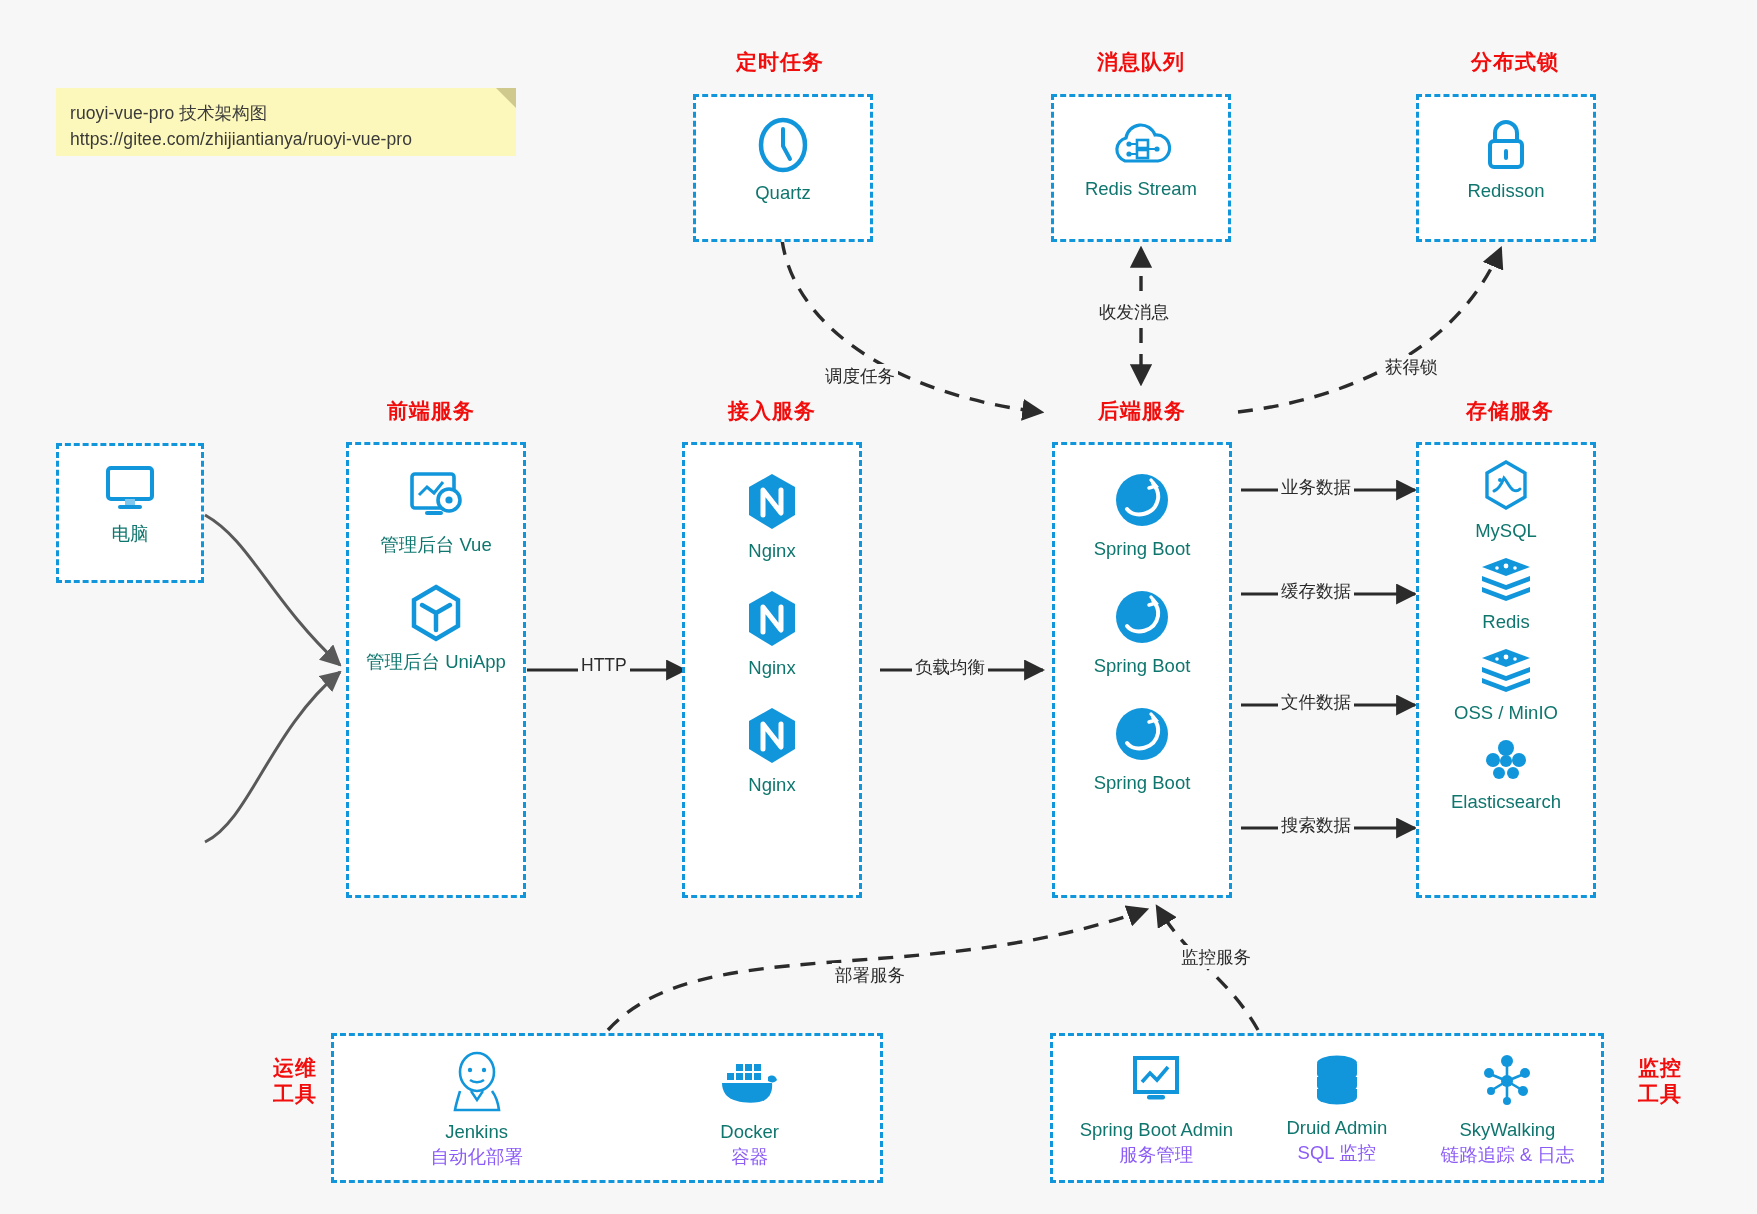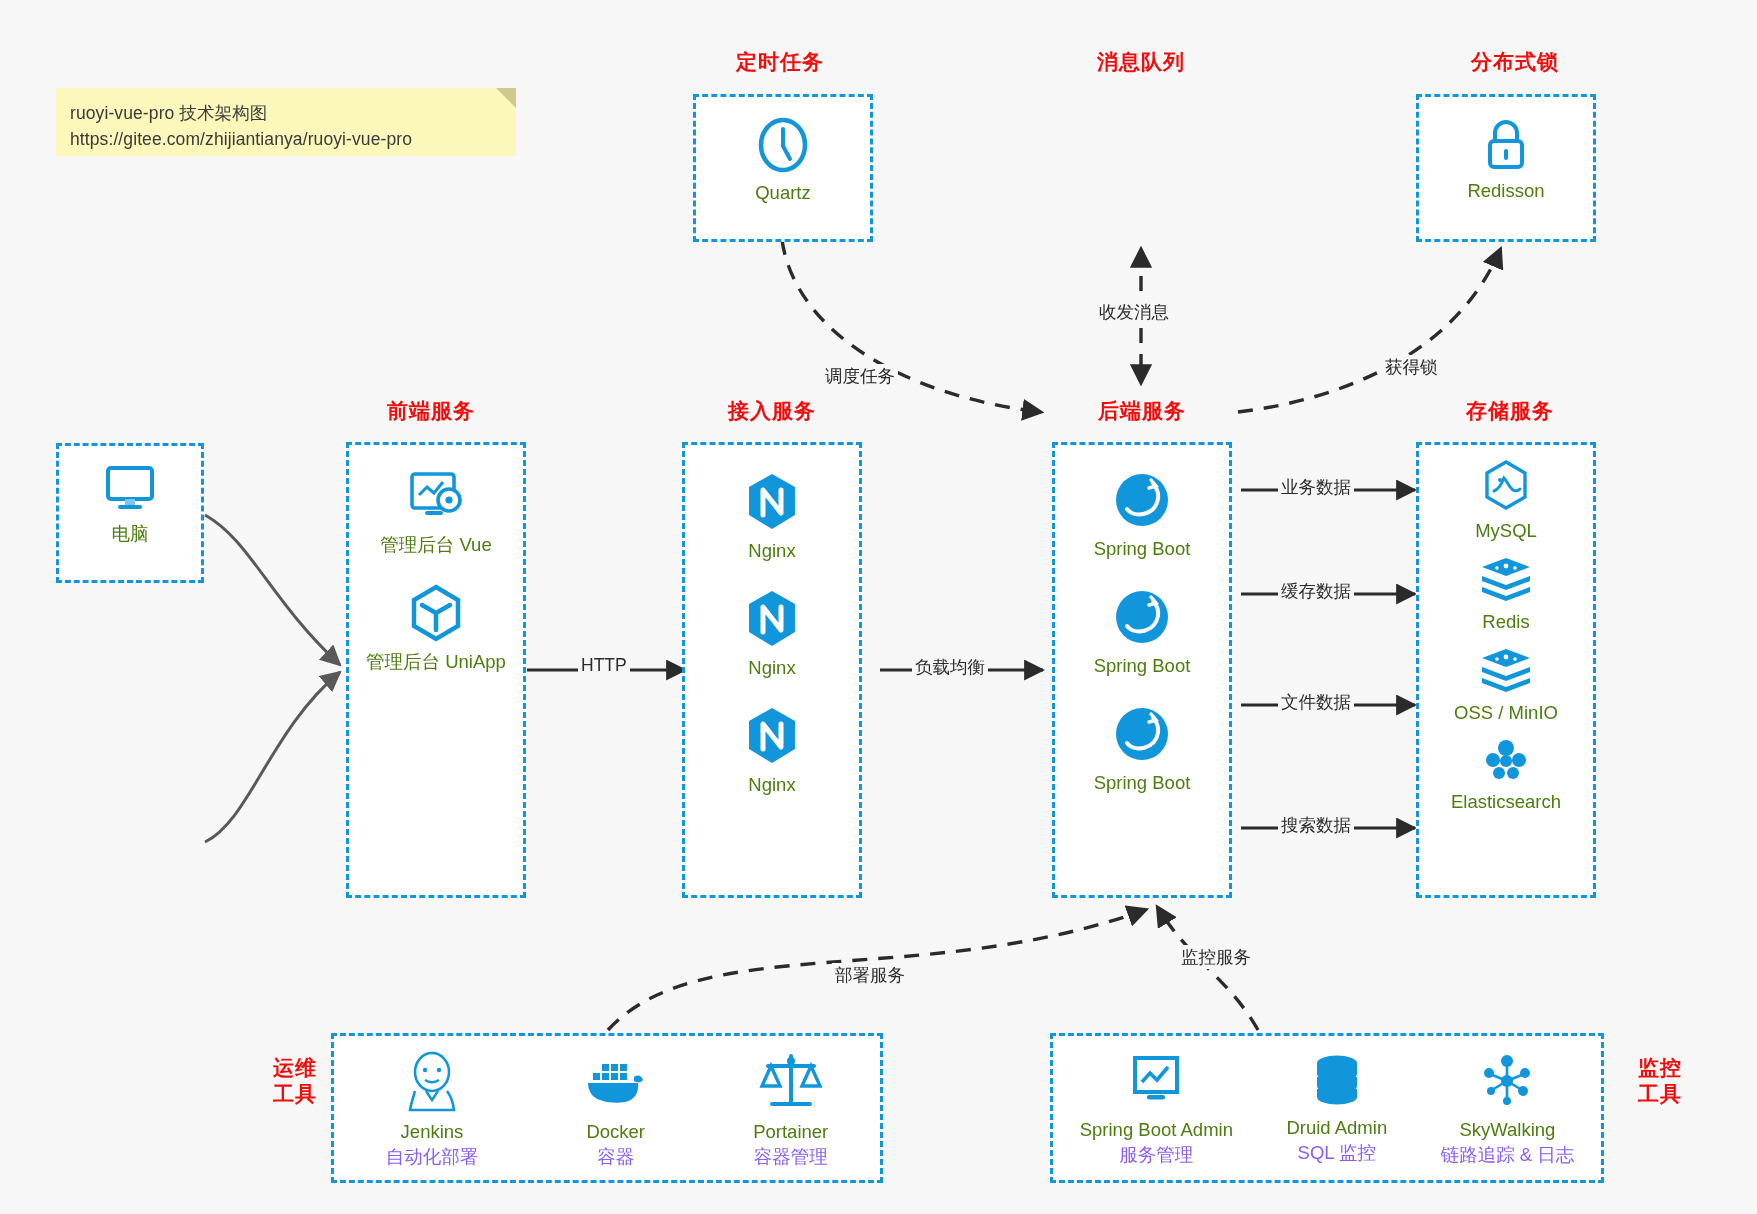--- a/index.html
+++ b/index.html
@@ -61,21 +61,21 @@
 
   
   .node {
     display: flex;
     flex-direction: column;
     align-items: center;
     justify-content: flex-start;
   }
   .node .cap {
     font-size: 18.5px;
-    color: #4d7c0f;
+    color: #0f766e;
     text-align: right;
     line-height: 1.35;
     white-space: nowrap;
     margin-top: 6px;
   }
   .node .cap2 {
     font-size: 18.5px;
     color: #8b5cf6;
     text-align: center;
     line-height: 1.35;
@@ -150,20 +150,34 @@
     <div class="node" style="margin-top:18px;">
       <svg class="ic" width="60" height="60" viewBox="0 0 60 60">
         <ellipse cx="30" cy="30" rx="22" ry="25" fill="none" stroke="#1296db" stroke-width="4.5"></ellipse>
         <path d="M30,14 L30,31 L37,44" fill="none" stroke="#1296db" stroke-width="4" stroke-linecap="round"></path>
       </svg>
       <div class="cap">Quartz</div>
     </div>
   </div>
 
   <div class="abs grp-title" style="left:1021px; top:48px; width:240px;">消息队列</div>
+  <div class="abs dbox" style="left:1051px; top:94px; width:180px; height:148px;">
+    <div class="node" style="margin-top:20px;">
+      <svg class="ic" width="62" height="54" viewBox="0 0 62 54">
+        <path d="M15,44 a12,12 0 0 1 1,-23 a15,15 0 0 1 29,-3 a11,11 0 0 1 3,26 z" fill="none" stroke="#1296db" stroke-width="3.2"></path>
+        <rect x="27" y="23" width="11" height="8" fill="none" stroke="#1296db" stroke-width="2.6"></rect>
+        <rect x="27" y="33" width="11" height="8" fill="none" stroke="#1296db" stroke-width="2.6"></rect>
+        <circle cx="19" cy="27" r="2.6" fill="#1296db"></circle>
+        <circle cx="19" cy="37" r="2.6" fill="#1296db"></circle>
+        <circle cx="47" cy="32" r="2.6" fill="#1296db"></circle>
+        <path d="M21,27 L27,27 M21,37 L27,37 M38,32 L45,32" stroke="#1296db" stroke-width="2.2"></path>
+      </svg>
+      <div class="cap">Redis Stream</div>
+    </div>
+  </div>
 
   <div class="abs grp-title" style="left:1395px; top:48px; width:240px;">分布式锁</div>
   <div class="abs dbox" style="left:1416px; top:94px; width:180px; height:148px;">
     <div class="node" style="margin-top:20px;">
       <svg class="ic" width="56" height="56" viewBox="0 0 56 56">
         <path d="M17,24 L17,16 a11,11 0 0 1 22,0 L39,24" fill="none" stroke="#1296db" stroke-width="4"></path>
         <rect x="12" y="24" width="32" height="26" rx="4" fill="none" stroke="#1296db" stroke-width="4"></rect>
         <rect x="26" y="32" width="4" height="11" rx="2" fill="#1296db"></rect>
       </svg>
       <div class="cap">Redisson</div>
@@ -342,31 +356,20 @@
             <rect x="20" y="23" width="7" height="7"></rect>
           <rect x="29" y="23" width="7" height="7"></rect>
             <rect x="38" y="23" width="7" height="7"></rect>
         </g>
         <path d="M6,33 L56,33 C57,42 53,50 43,52 C32,54 16,52 10,45 C7,41 6,37 6,33 Z" fill="#1296db"></path>
         <path d="M52,27 C56,24 60,26 61,30 C59,33 55,33 52,31 Z" fill="#1296db"></path>
       </svg>
       <div class="cap">Docker</div>
       <div class="cap2">容器</div>
     </div>
-    <div class="node">
-      <svg class="ic" width="66" height="64" viewBox="0 0 66 64">
-        <path d="M33,6 L33,54 M14,54 L52,54" stroke="#1296db" stroke-width="4" fill="none" stroke-linecap="round"></path>
-        <path d="M10,16 L56,16" stroke="#1296db" stroke-width="4" stroke-linecap="round"></path>
-        <path d="M13,16 L4,36 L22,36 Z" fill="none" stroke="#1296db" stroke-width="3.4"></path>
-        <path d="M53,16 L44,36 L62,36 Z" fill="none" stroke="#1296db" stroke-width="3.4"></path>
-        <circle cx="33" cy="11" r="4" fill="#1296db"></circle>
-      </svg>
-      <div class="cap">Portainer</div>
-      <div class="cap2">容器管理</div>
-    </div>
   </div>
 
   <div class="abs dbox" style="left:1050px; top:1033px; width:554px; height:150px; display:flex; align-items:flex-start; justify-content:space-around; padding-top:14px;">
     <div class="node">
       <svg class="ic" width="62" height="62" viewBox="0 0 62 62">
         <rect x="10" y="8" width="42" height="34" fill="none" stroke="#1296db" stroke-width="4"></rect>
         <path d="M17,32 l8,-9 l7,7 l11,-13" fill="none" stroke="#1296db" stroke-width="3.6"></path>
         <rect x="22" y="45" width="18" height="4.5" rx="2" fill="#1296db"></rect>
       </svg>
       <div class="cap">Spring Boot Admin</div>

